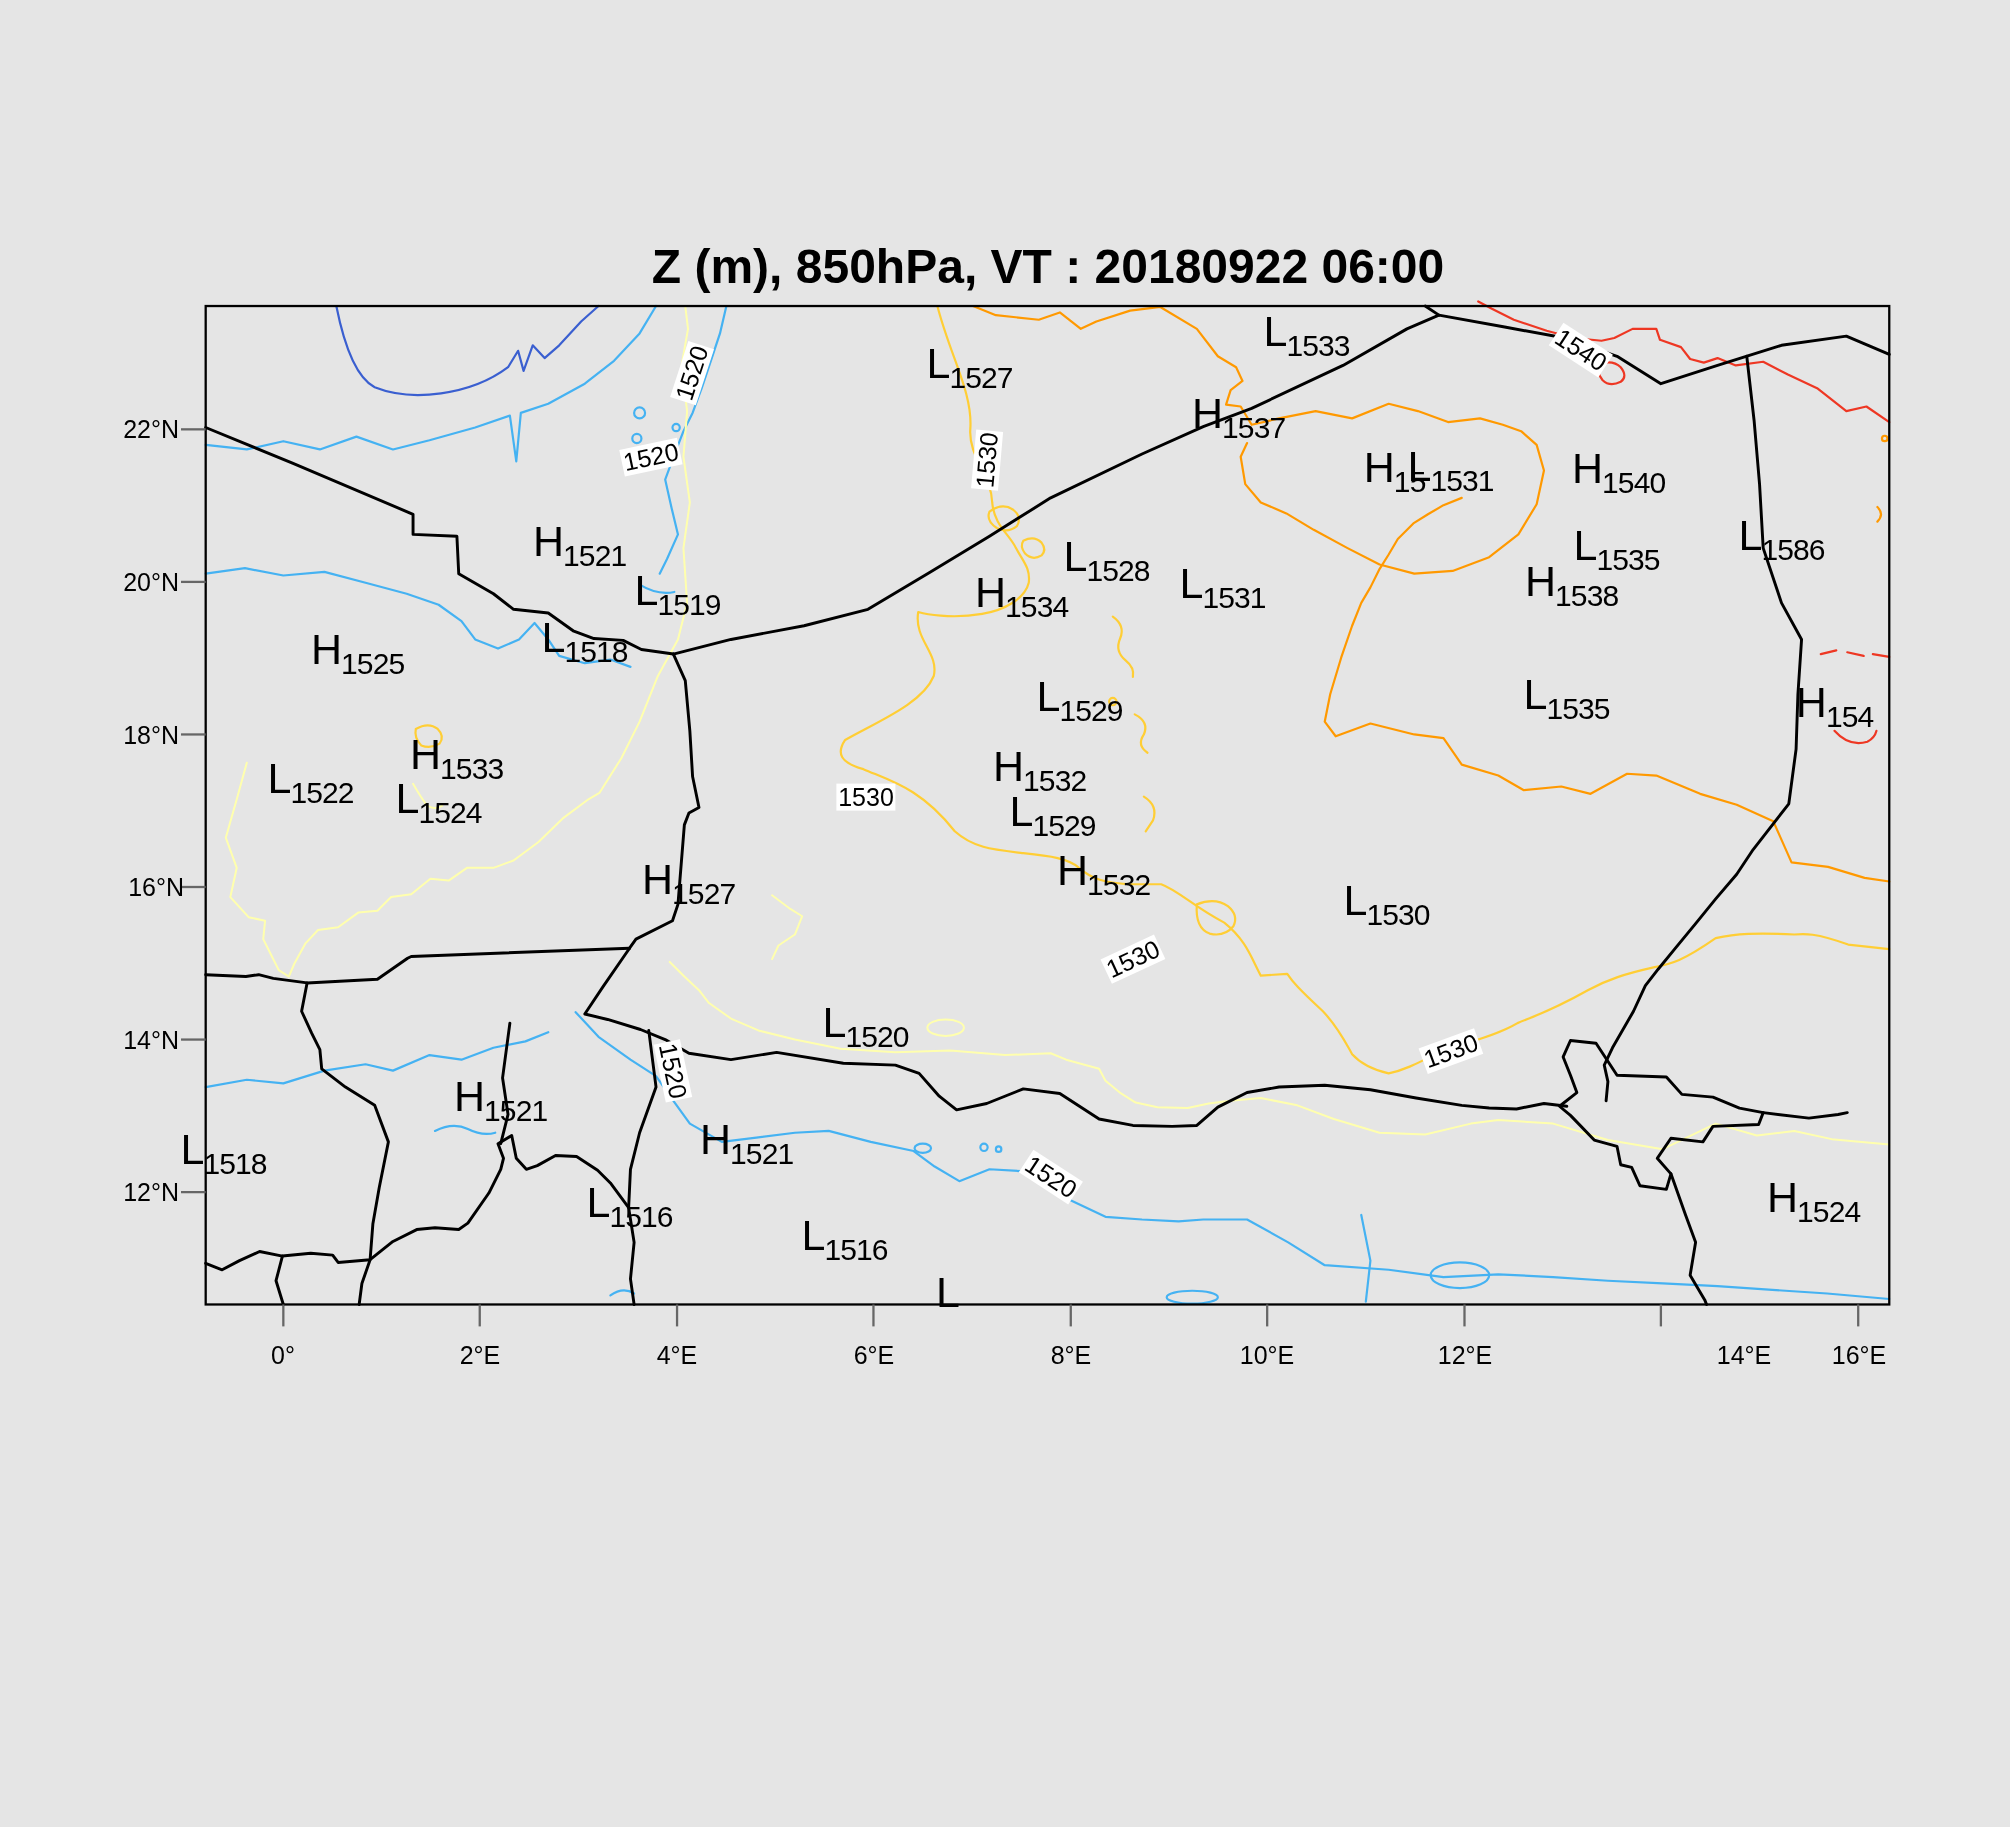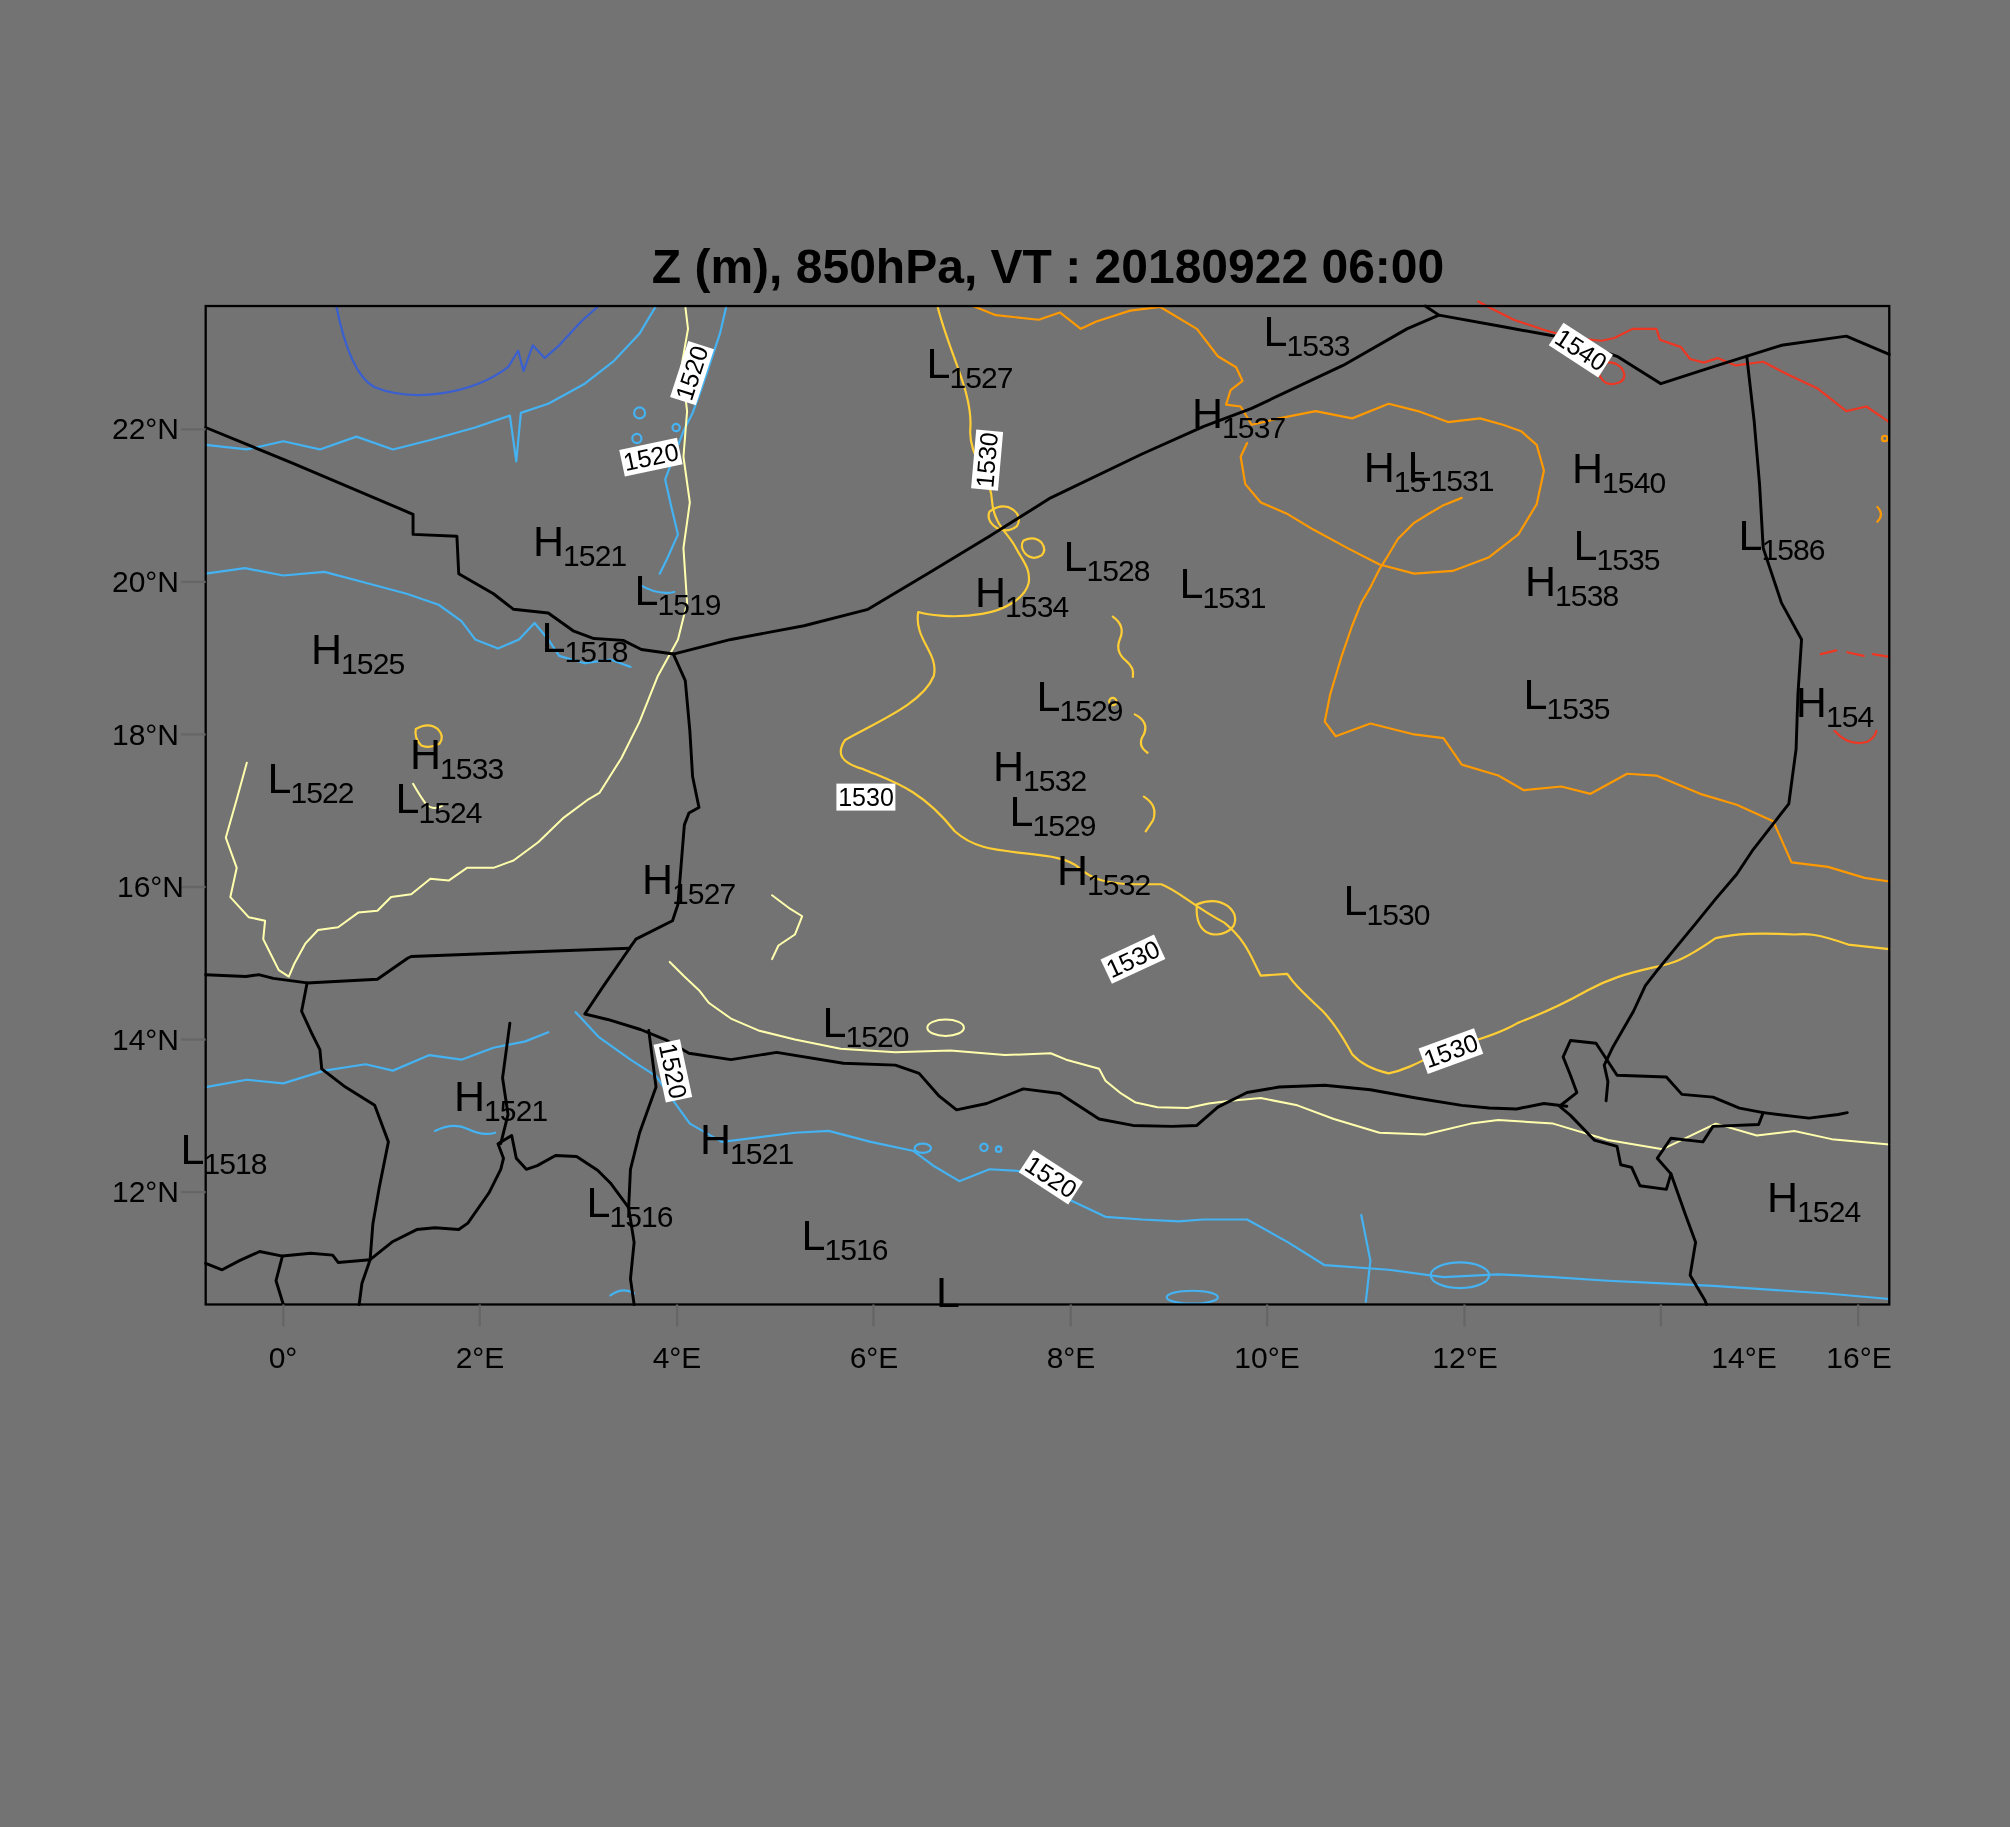--- a/index.html
+++ b/index.html
@@ -1,21 +1,21 @@
 <!DOCTYPE html>
 <html style="font-size:14.6px"><head>
 <meta charset="utf-8">
 <style>
   html,body{margin:0;padding:0;background:#fff;}
-  #canvas{position:relative;width:2010px;height:1827px;background:#737373;overflow:hidden;
+  #canvas{position:relative;width:2010px;height:1827px;background:#e5e5e5;overflow:hidden;
           font-family:"Liberation Sans","DejaVu Sans",sans-serif;}
   #plot-svg{position:absolute;left:0;top:0;}
   .title{position:absolute;left:206px;top:239px;width:1684px;text-align:center;
          font-size:48px;font-weight:bold;color:#000;letter-spacing:0px;}
-  .axis-label{position:absolute;font-size:30px;color:#000;white-space:nowrap;}
+  .axis-label{position:absolute;font-size:25px;color:#000;white-space:nowrap;}
   .axis-label.lat{width:101px;text-align:right;transform:translateY(-50%);}
   .axis-label.lon{transform:translateX(-50%);}
   .hl{position:absolute;transform:translate(-50%,-50%);white-space:nowrap;color:#000;line-height:1;}
   .hl .letter{font-size:43px;}
   .hl .sub{font-size:30px;position:relative;top:10px;left:-0.9px;letter-spacing:-0.9px;}
   .clabel{position:absolute;font-size:25px;color:#000;background:#fff;line-height:1;
           padding:0.9px 1.8px;white-space:nowrap;}
 </style>
 </head>
 <body>

